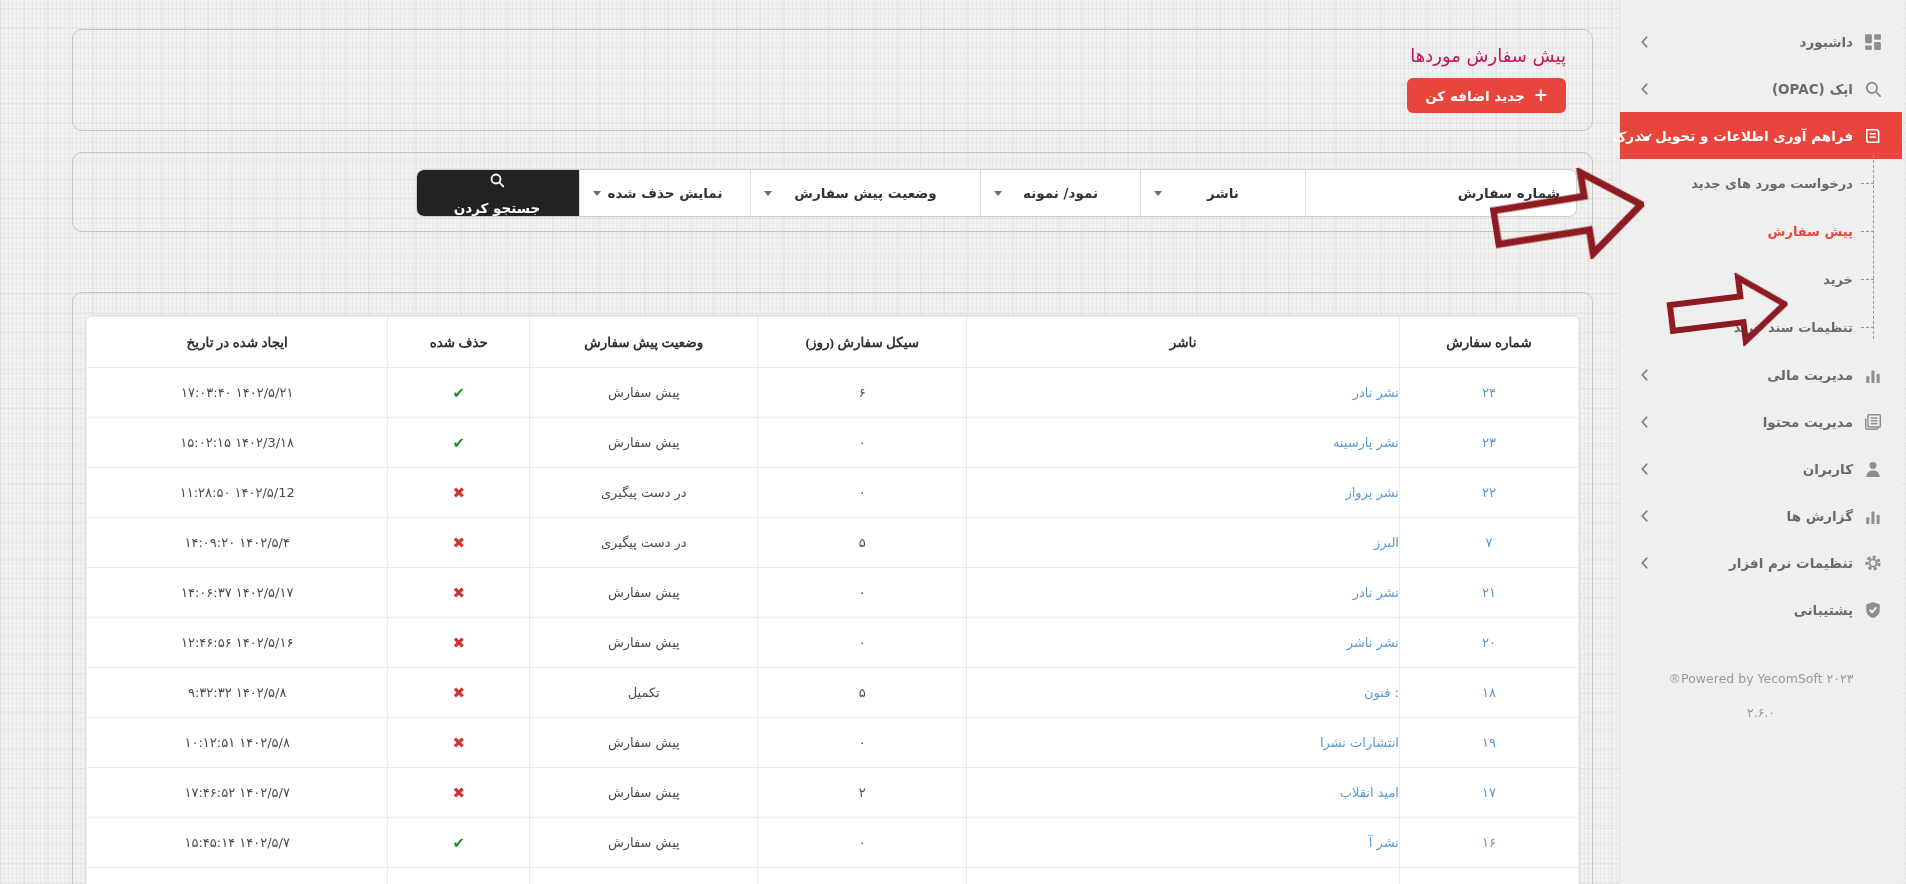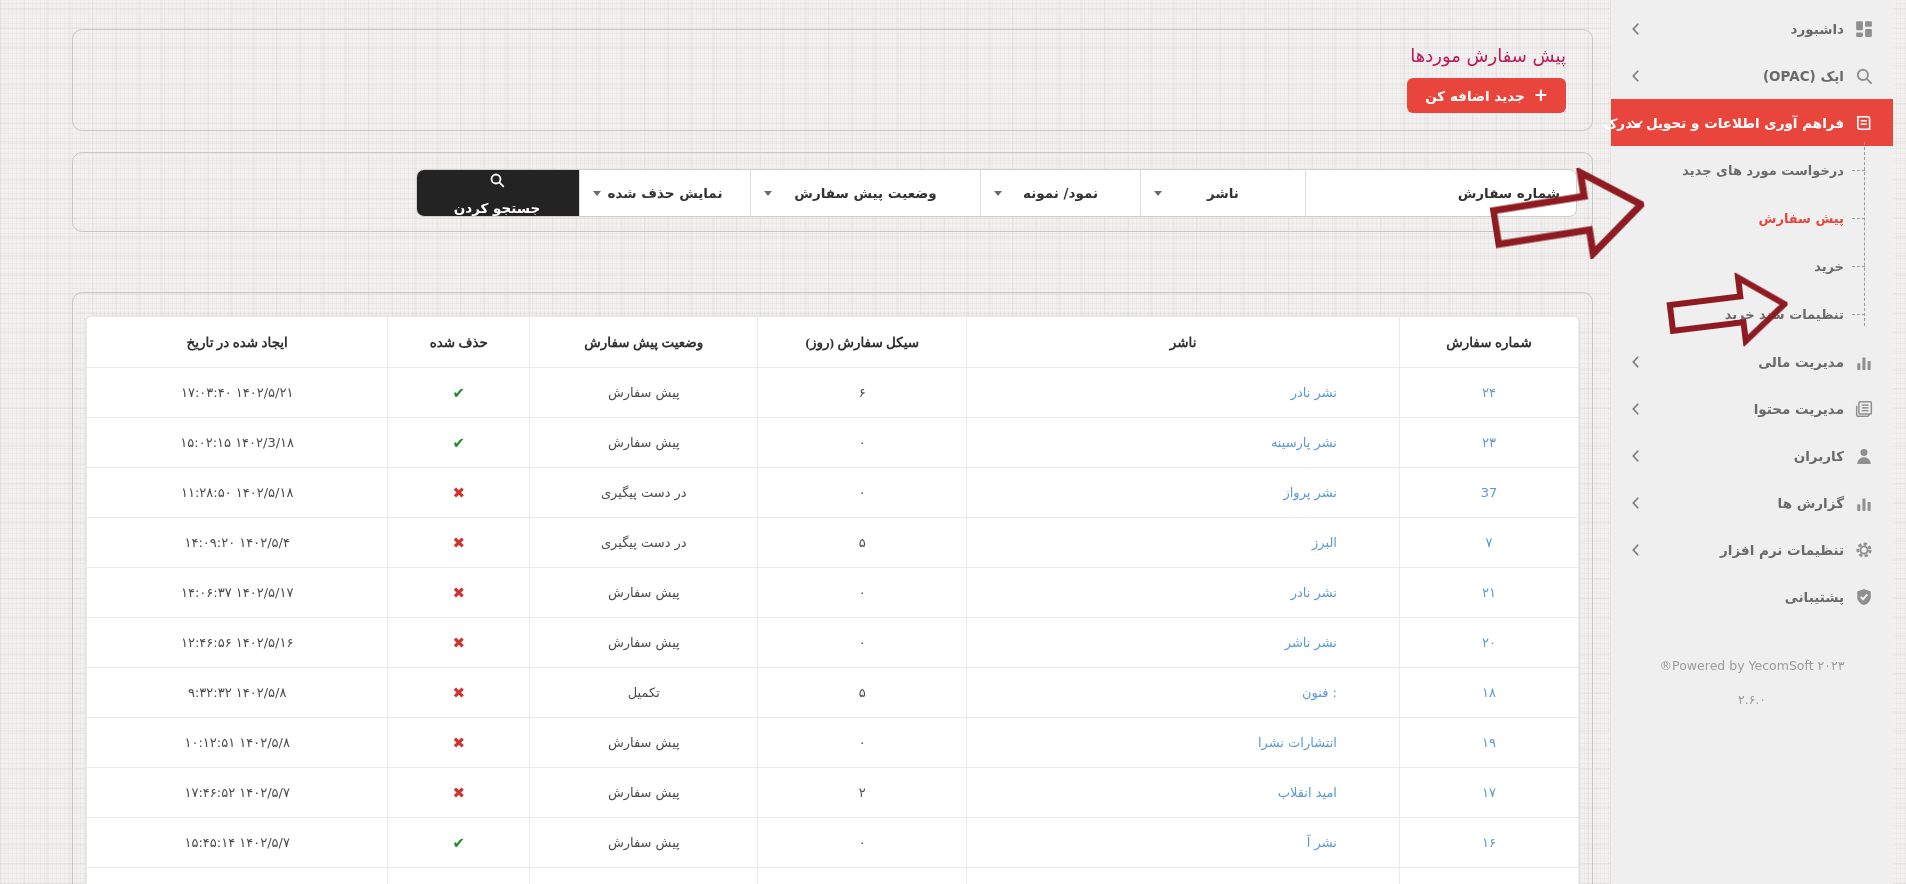--- a/index.html
+++ b/index.html
@@ -58,30 +58,30 @@
   }
 
   
   .table-card { top:292px; height:660px; padding:22px 12px; }
   .table-wrap { background:#fff; border:1px solid #e2e2e2; border-bottom:none; border-radius:8px 8px 0 0; overflow:hidden; }
   table { width:100%; border-collapse:collapse; background:#fff; }
   th, td { border:1px solid #ebebeb; text-align:center; }
   th { height:51px; font-size:13.5px; font-weight:700; color:#2f2f2f;font-family:Liberation Serif, serif; }
   td { height:50px; font-size:13px; color:#4c4c4c; }
   td.c-order { color:#5b99d6; cursor:pointer; }
-  td.c-pub { color:#5b99d6; text-align:right; padding-left:10px; padding-right:62px; cursor:pointer; }
+  td.c-pub { color:#5b99d6; text-align:right; padding-left:10px; cursor:pointer; }
   td.c-del .mark-check { color:#1d8a2a; font-size:15px; }
   td.c-del .mark-cross { color:#d2322d; font-size:15px; }
   td.c-date { color:#4a4a4a; }
 
   
   .sidebar {
-    position:fixed; top:0; right:13px; width:283px; height:884px;
+    position:fixed; top:0; right:4px; width:283px; height:884px;
     background:#efeff0; border-left:1px solid #e3e3e3; z-index:1;
-    padding-top:5px;
+    padding-top:18px;
   }
   .side-item {
     height:47px; display:flex; align-items:center; gap:11px;
     padding:0 20px 0 40px; color:#6a6a6a; font-size:13.5px; font-weight:600;
     position:relative; cursor:pointer; white-space:nowrap;
   }
   .side-icon { width:18px; height:18px; flex:0 0 18px; color:#8f8f8f; display:inline-flex; }
   .side-icon svg { width:100%; height:100%; }
   .side-chevron { position:absolute; left:20px; width:9px; height:12px; color:#7d7d7d; display:inline-flex; }
   .side-chevron svg { width:100%; height:100%; }
@@ -186,26 +186,26 @@
   </tr>
             <tr>
     <td class="c-order">۲۳</td>
     <td class="c-pub">نشر پارسینه</td>
     <td class="c-cycle">۰</td>
     <td class="c-status">پیش سفارش</td>
     <td class="c-del"><span class="mark-check">✔</span></td>
     <td class="c-date">۱۴۰۲/3/۱۸ ۱۵:۰۲:۱۵</td>
   </tr>
             <tr>
-    <td class="c-order">37</td>
+    <td class="c-order">۲۲</td>
     <td class="c-pub">نشر پرواز</td>
     <td class="c-cycle">۰</td>
     <td class="c-status">در دست پیگیری</td>
     <td class="c-del"><span class="mark-cross">✖</span></td>
-    <td class="c-date">۱۴۰۲/۵/۱۸ ۱۱:۲۸:۵۰</td>
+    <td class="c-date">۱۴۰۲/۵/12 ۱۱:۲۸:۵۰</td>
   </tr>
             <tr>
     <td class="c-order">۷</td>
     <td class="c-pub">البرز</td>
     <td class="c-cycle">۵</td>
     <td class="c-status">در دست پیگیری</td>
     <td class="c-del"><span class="mark-cross">✖</span></td>
     <td class="c-date">۱۴۰۲/۵/۴ ۱۴:۰۹:۲۰</td>
   </tr>
             <tr>

